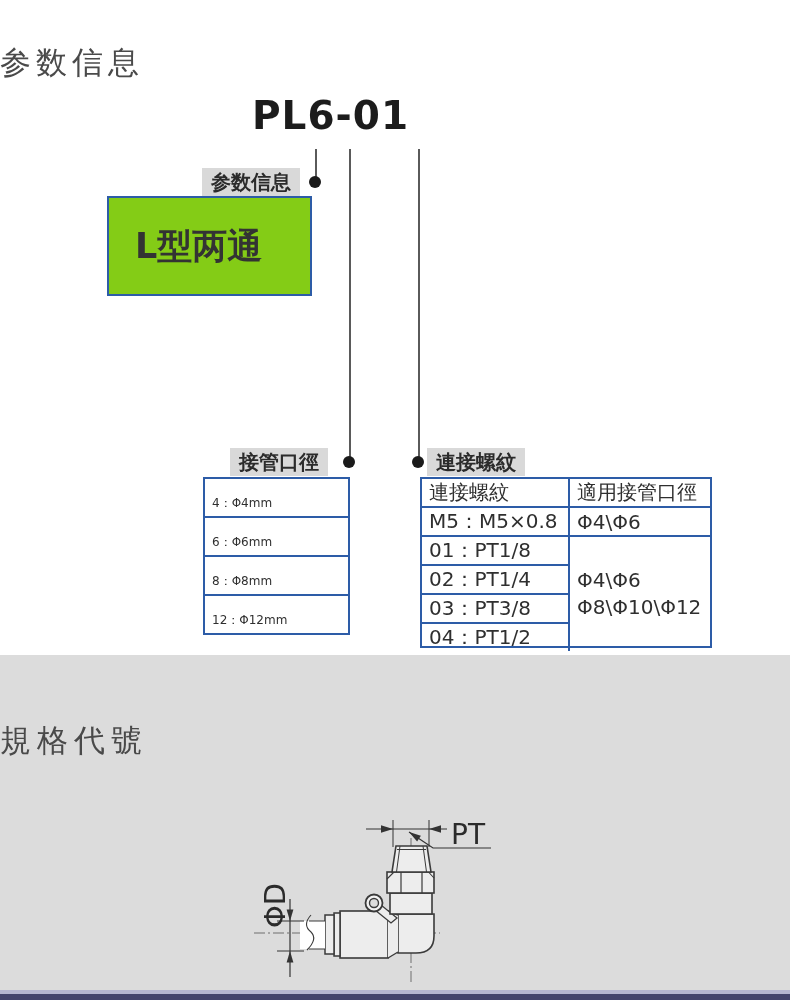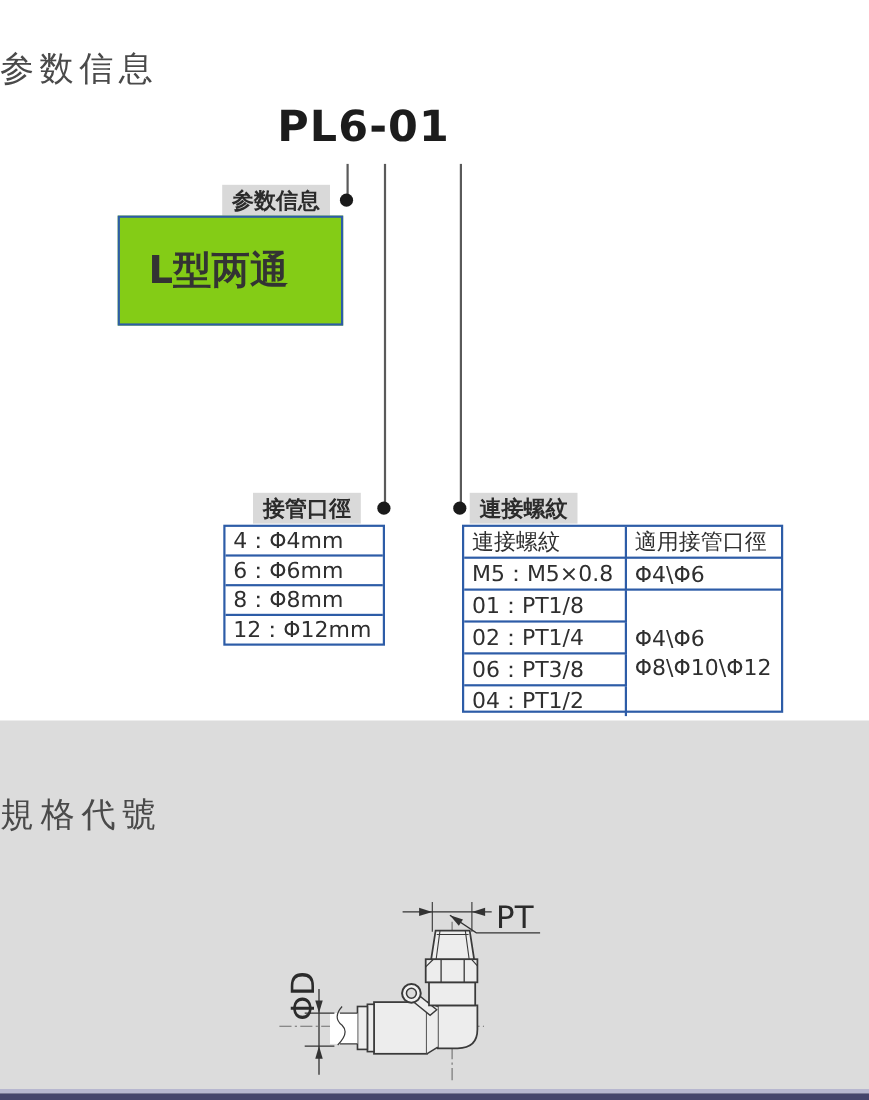--- a/index.html
+++ b/index.html
@@ -12,22 +12,22 @@
   .conn{position:absolute;width:2px;background:#5a5a5a;}
   .dot{position:absolute;width:12px;height:12px;border-radius:50%;background:#1a1a1a;}
   .tag{position:absolute;background:#d9d9d9;color:#2b2b2b;font-size:20px;font-weight:bold;
        padding:2px 9px;line-height:24px;white-space:nowrap;}
   .spec-box{position:absolute;left:107px;top:196px;width:201px;height:96px;
             border:2px solid #2d5ca7;background:#84cc16;}
   .spec-box span{display:block;font-size:35px;font-weight:bold;color:#333;
                  line-height:96px;padding-left:26px;}
   .port-table{position:absolute;left:203px;top:477px;width:143px;background:#fff;
               border:2px solid #2d5ca7;}
-  .port-table .row{height:25px;line-height:25px;font-size:20px;color:#2f2f2f;
-                   padding-left:7px;border-bottom:2px solid #2d5ca7;white-space:nowrap;}
+  .port-table .row{height:25px;line-height:25px;font-size:12px;color:#2f2f2f;
+                   padding-left:7px;border-bottom:2px solid #2d5ca7;white-space:nowrap;margin-top:12px;}
   .port-table .row:last-child{border-bottom:none;}
   .thread-table{position:absolute;left:420px;top:477px;width:288px;height:167px;background:#fff;
                 border:2px solid #2d5ca7;display:grid;grid-template-columns:148px 1fr;
                 grid-template-rows:repeat(6,1fr);}
   .thread-table .cell{font-size:20px;color:#2f2f2f;padding-left:7px;display:flex;
                       align-items:center;white-space:nowrap;}
   .thread-table .br{border-right:2px solid #2d5ca7;}
   .thread-table .bb{border-bottom:2px solid #2d5ca7;}
   .thread-table .merged{grid-column:2;grid-row:3/7;flex-direction:column;
                         align-items:flex-start;justify-content:center;line-height:27px;}
@@ -70,21 +70,21 @@
     <div class="cell br bb">連接螺紋</div>
     <div class="cell bb">適用接管口徑</div>
     <div class="cell br bb">M5：M5×0.8</div>
     <div class="cell bb">Φ4\Φ6</div>
     <div class="cell br bb">01：PT1/8</div>
     <div class="cell merged">
       <span>Φ4\Φ6</span>
       <span>Φ8\Φ10\Φ12</span>
     </div>
     <div class="cell br bb">02：PT1/4</div>
-    <div class="cell br bb">06：PT3/8</div>
+    <div class="cell br bb">03：PT3/8</div>
     <div class="cell br">04：PT1/2</div>
   </div>
 
   <div class="gray-sec"></div>
   <div class="sec-title" style="top:720px;letter-spacing:6px">規格代號</div>
 
   <svg class="drawing" width="280" height="195" viewBox="240 795 280 195">
 
     <g stroke="#6e6e6e" stroke-width="1" stroke-dasharray="11,3,2,3" fill="none">
       <path d="M 411 838 V 983"></path>

